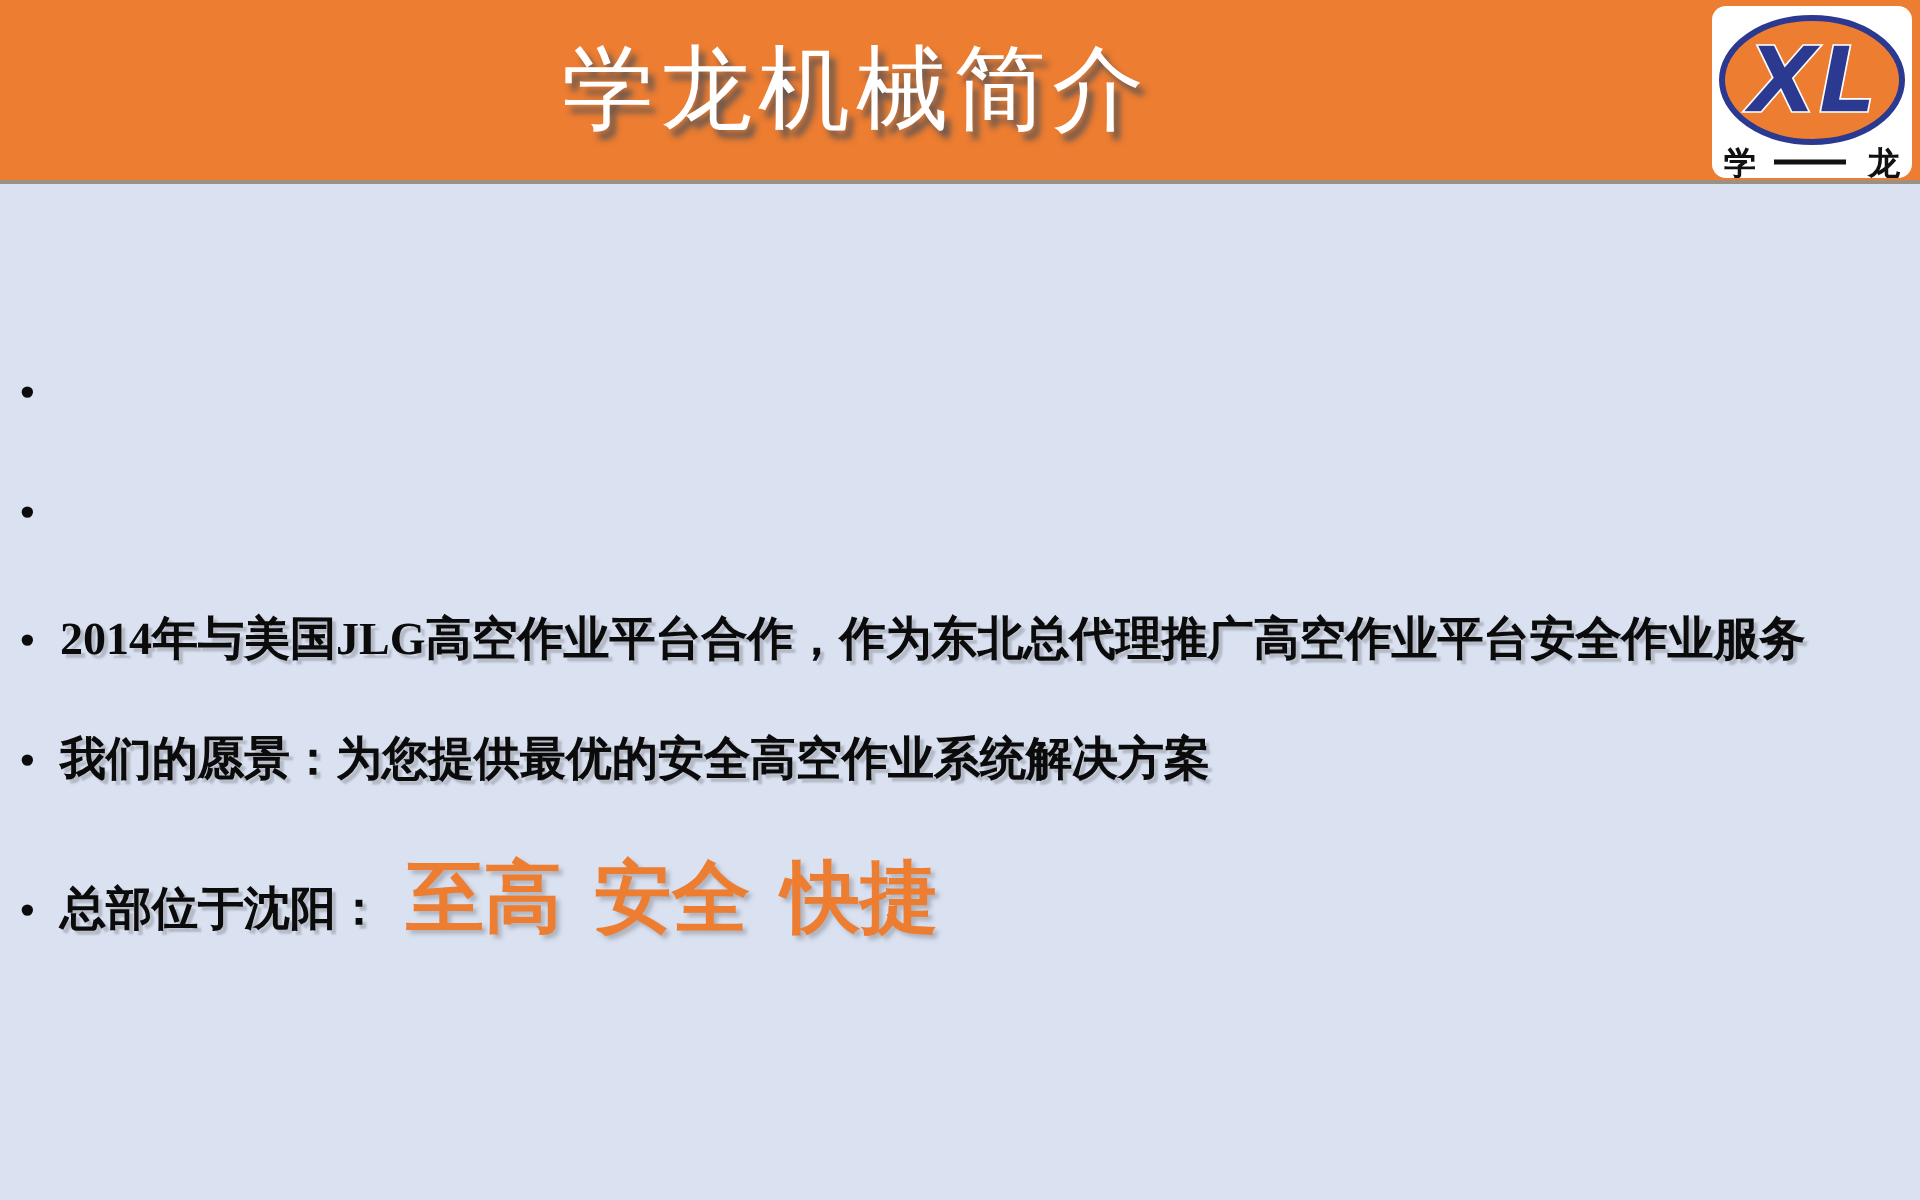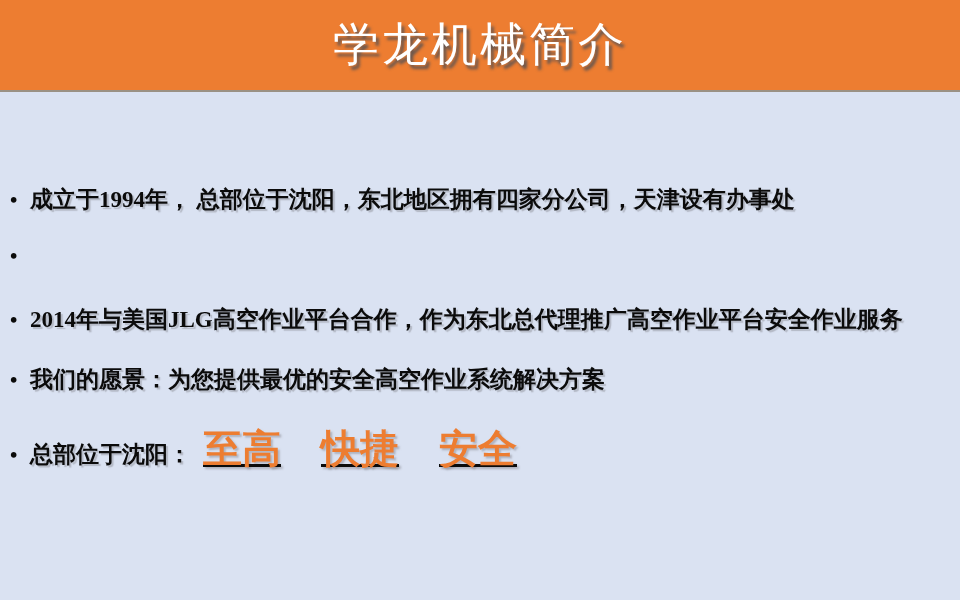--- a/index.html
+++ b/index.html
@@ -57,48 +57,57 @@
     font-size: 21px;
     color: #0b0b0b;
     text-shadow: none;
   }
   .row-1 { top: 92px; }
   .row-2 { top: 152px; }
   .row-3 { top: 212px; }
   .row-4 { top: 272px; }
   .row-5 { top: 330px; }
   .vision-words {
-    display: inline-flex; gap: 40px; margin-left: 12px; text-decoration: underline;
+    display: inline-flex; gap: 16px; margin-left: 12px;
   }
   .vision-word {
     font-family: "Liberation Serif", "DejaVu Serif", serif;
     font-weight: 700;
     font-size: 39px;
     color: #ed7d31;
     text-shadow: 2px 2px 2px rgba(140,140,150,0.55);
   }
 </style>
 </head>
 <body>
 
 <div class="slide">
 
   <header class="header">
     <div class="title-wrap">
       <h1 class="title">学龙机械简介</h1>
     </div>
+    <div class="logo-box">
+      <svg viewBox="0 0 100 86" width="100" height="86">
+        <rect x="0" y="0" width="100" height="86" rx="7" fill="#ffffff"></rect>
+        <ellipse cx="50" cy="37" rx="45" ry="31" fill="#ed7d31" stroke="#2b3990" stroke-width="3"></ellipse>
+        <text x="50" y="53" font-size="46" font-style="italic" font-weight="bold" fill="#2b3990" stroke="#ffffff" stroke-width="0.8" text-anchor="middle" font-family="DejaVu Sans, sans-serif">XL</text>
+        <line x1="31" y1="78" x2="67" y2="78" stroke="#111111" stroke-width="2.5"></line>
+        <text x="6" y="84" font-size="16" font-weight="bold" fill="#111111" font-family="DejaVu Sans, sans-serif">学</text>
+        <text x="78" y="84" font-size="16" font-weight="bold" fill="#111111" font-family="DejaVu Sans, sans-serif">龙</text>
+      </svg>
+    </div>
   </header>
 
   <div class="divider"></div>
 
   <main class="body-area">
 
     <div class="bullet-row row-1">
       <span class="dot">•</span>
-      <span class="text">成立于1994年， 总部位于沈阳，东北地区拥有四家分公司，天津设有办事处</span>
     </div>
 
     <div class="bullet-row row-2">
       <span class="dot">•</span>
     </div>
 
     <div class="bullet-row row-3">
       <span class="dot">•</span>
       <span class="text">2014年与美国JLG高空作业平台合作，作为东北总代理推广高空作业平台安全作业服务</span>
     </div>
@@ -106,19 +115,19 @@
     <div class="bullet-row row-4">
       <span class="dot">•</span>
       <span class="text">我们的愿景：为您提供最优的安全高空作业系统解决方案</span>
     </div>
 
     <div class="bullet-row row-5">
       <span class="dot">•</span>
       <span class="text">总部位于沈阳：</span>
       <span class="vision-words">
         <span class="vision-word">至高</span>
+        <span class="vision-word">安全</span>
         <span class="vision-word">快捷</span>
-        <span class="vision-word">安全</span>
       </span>
     </div>
 
   </main>
 </div>
 
 </body></html>

